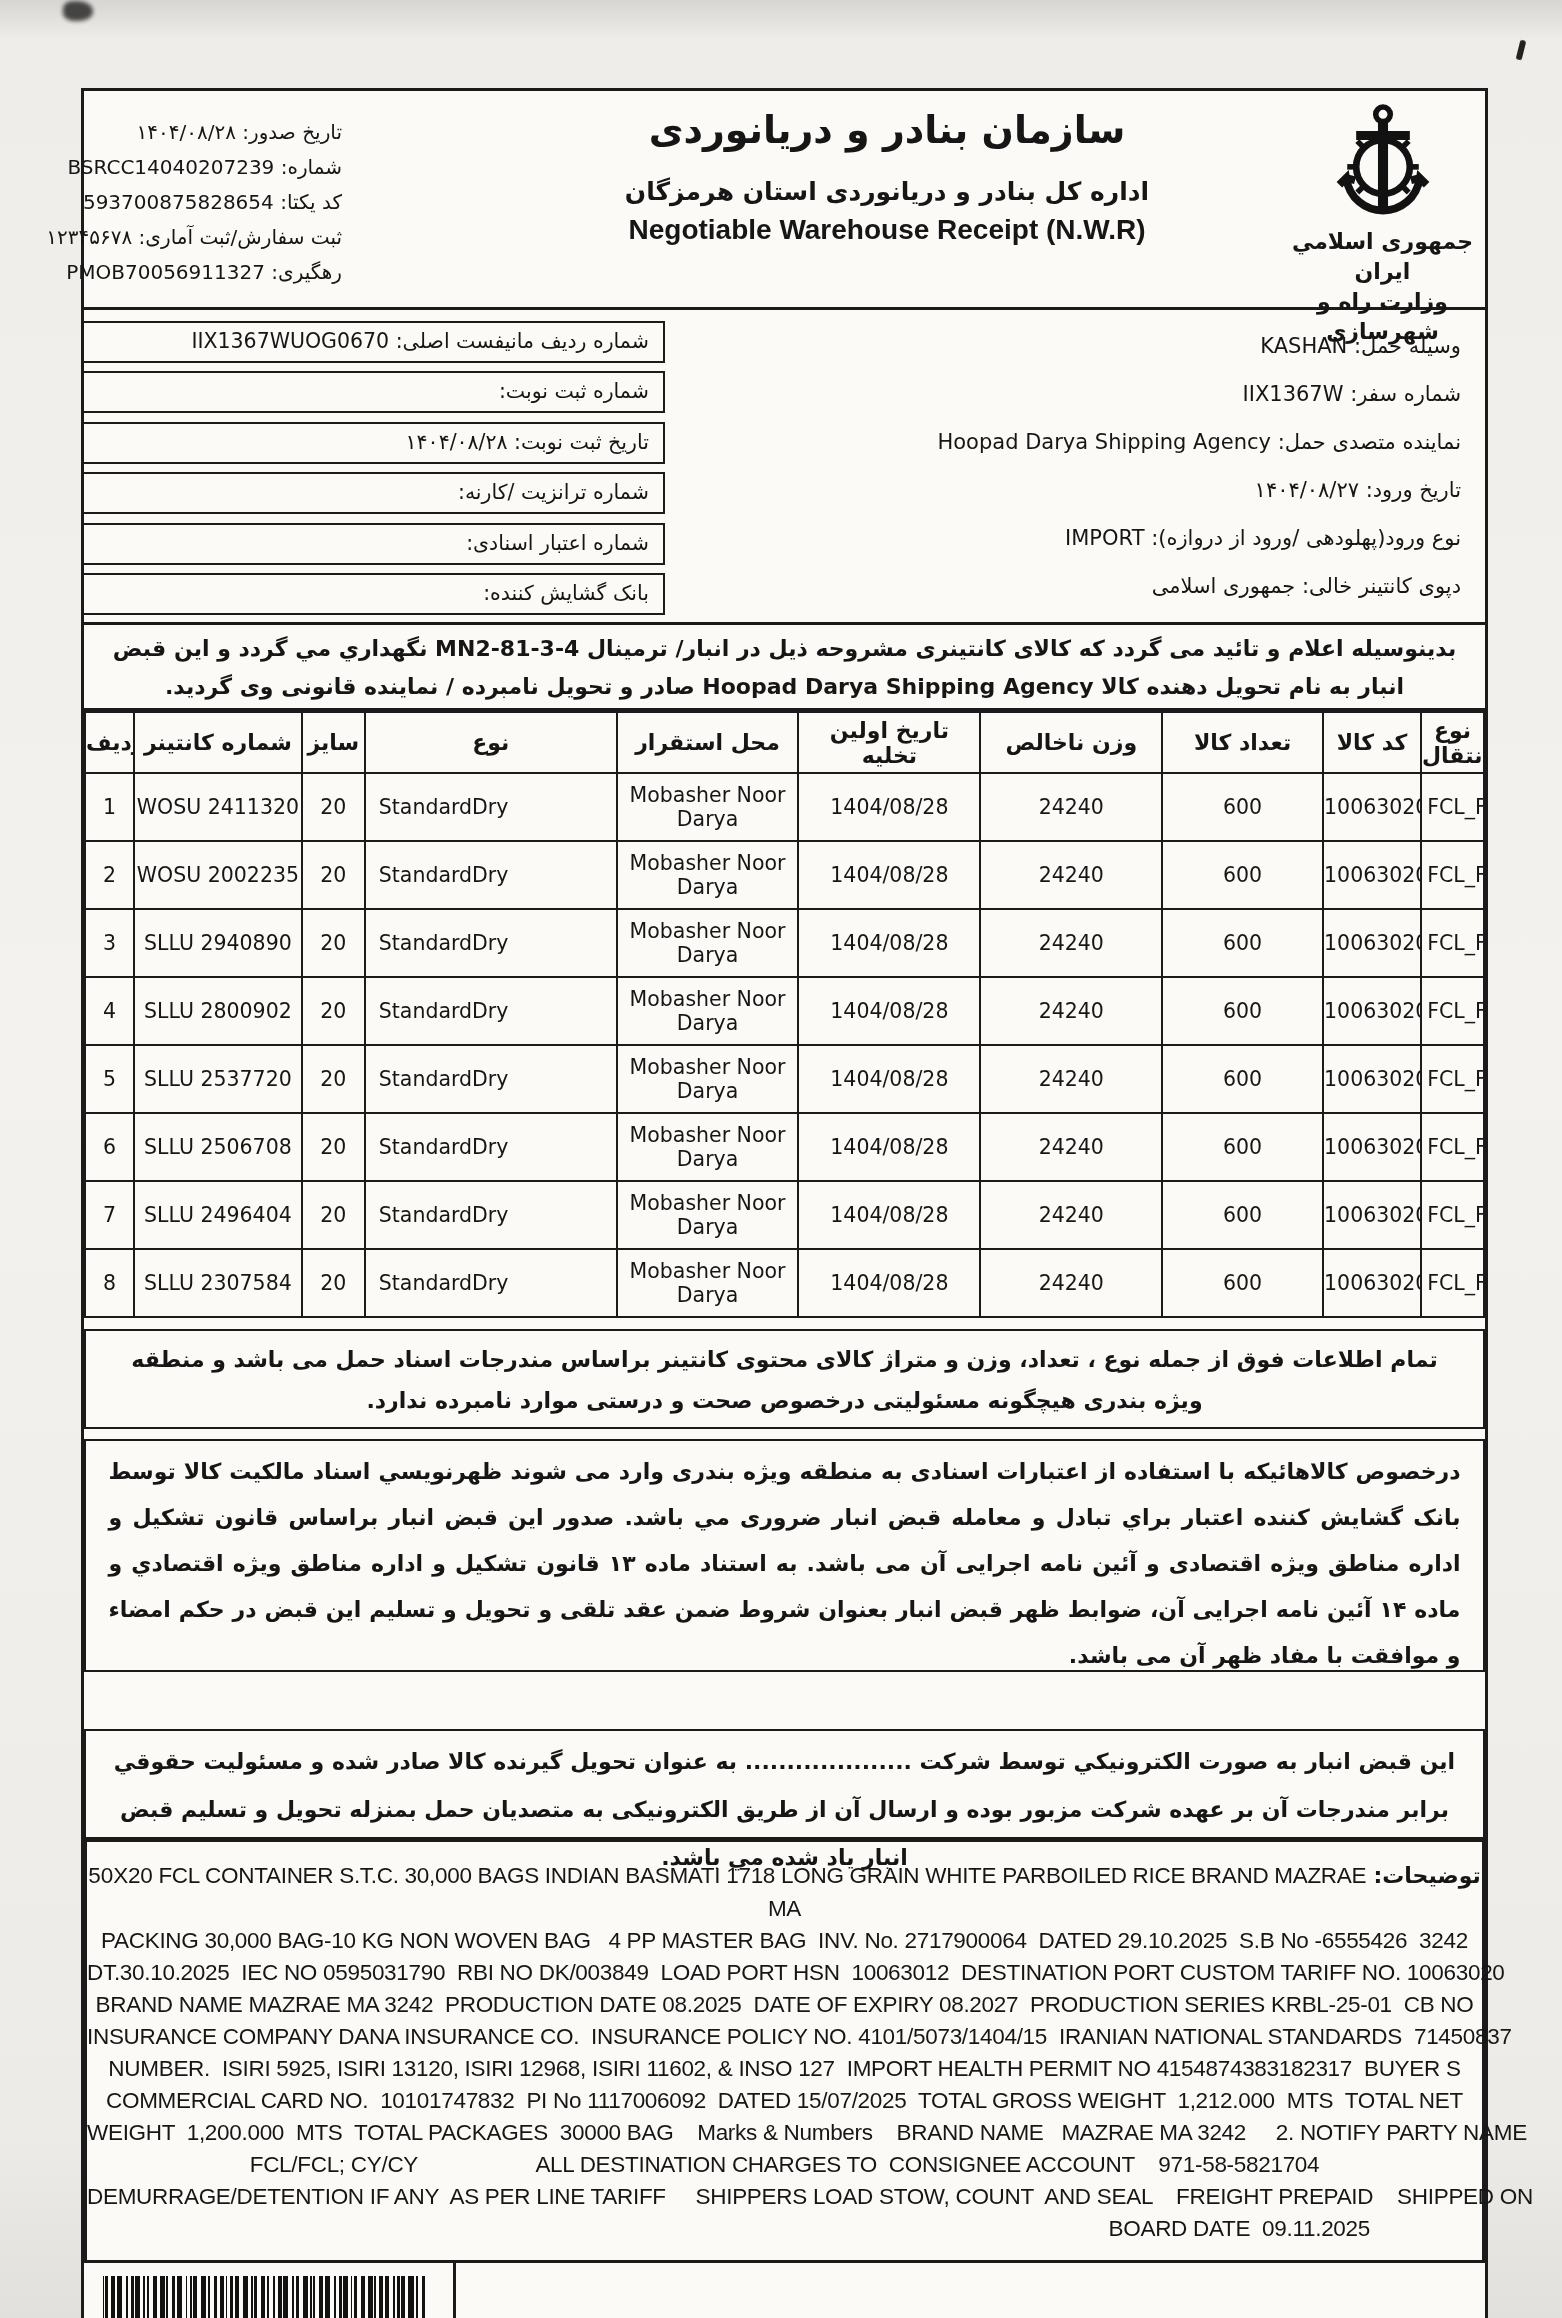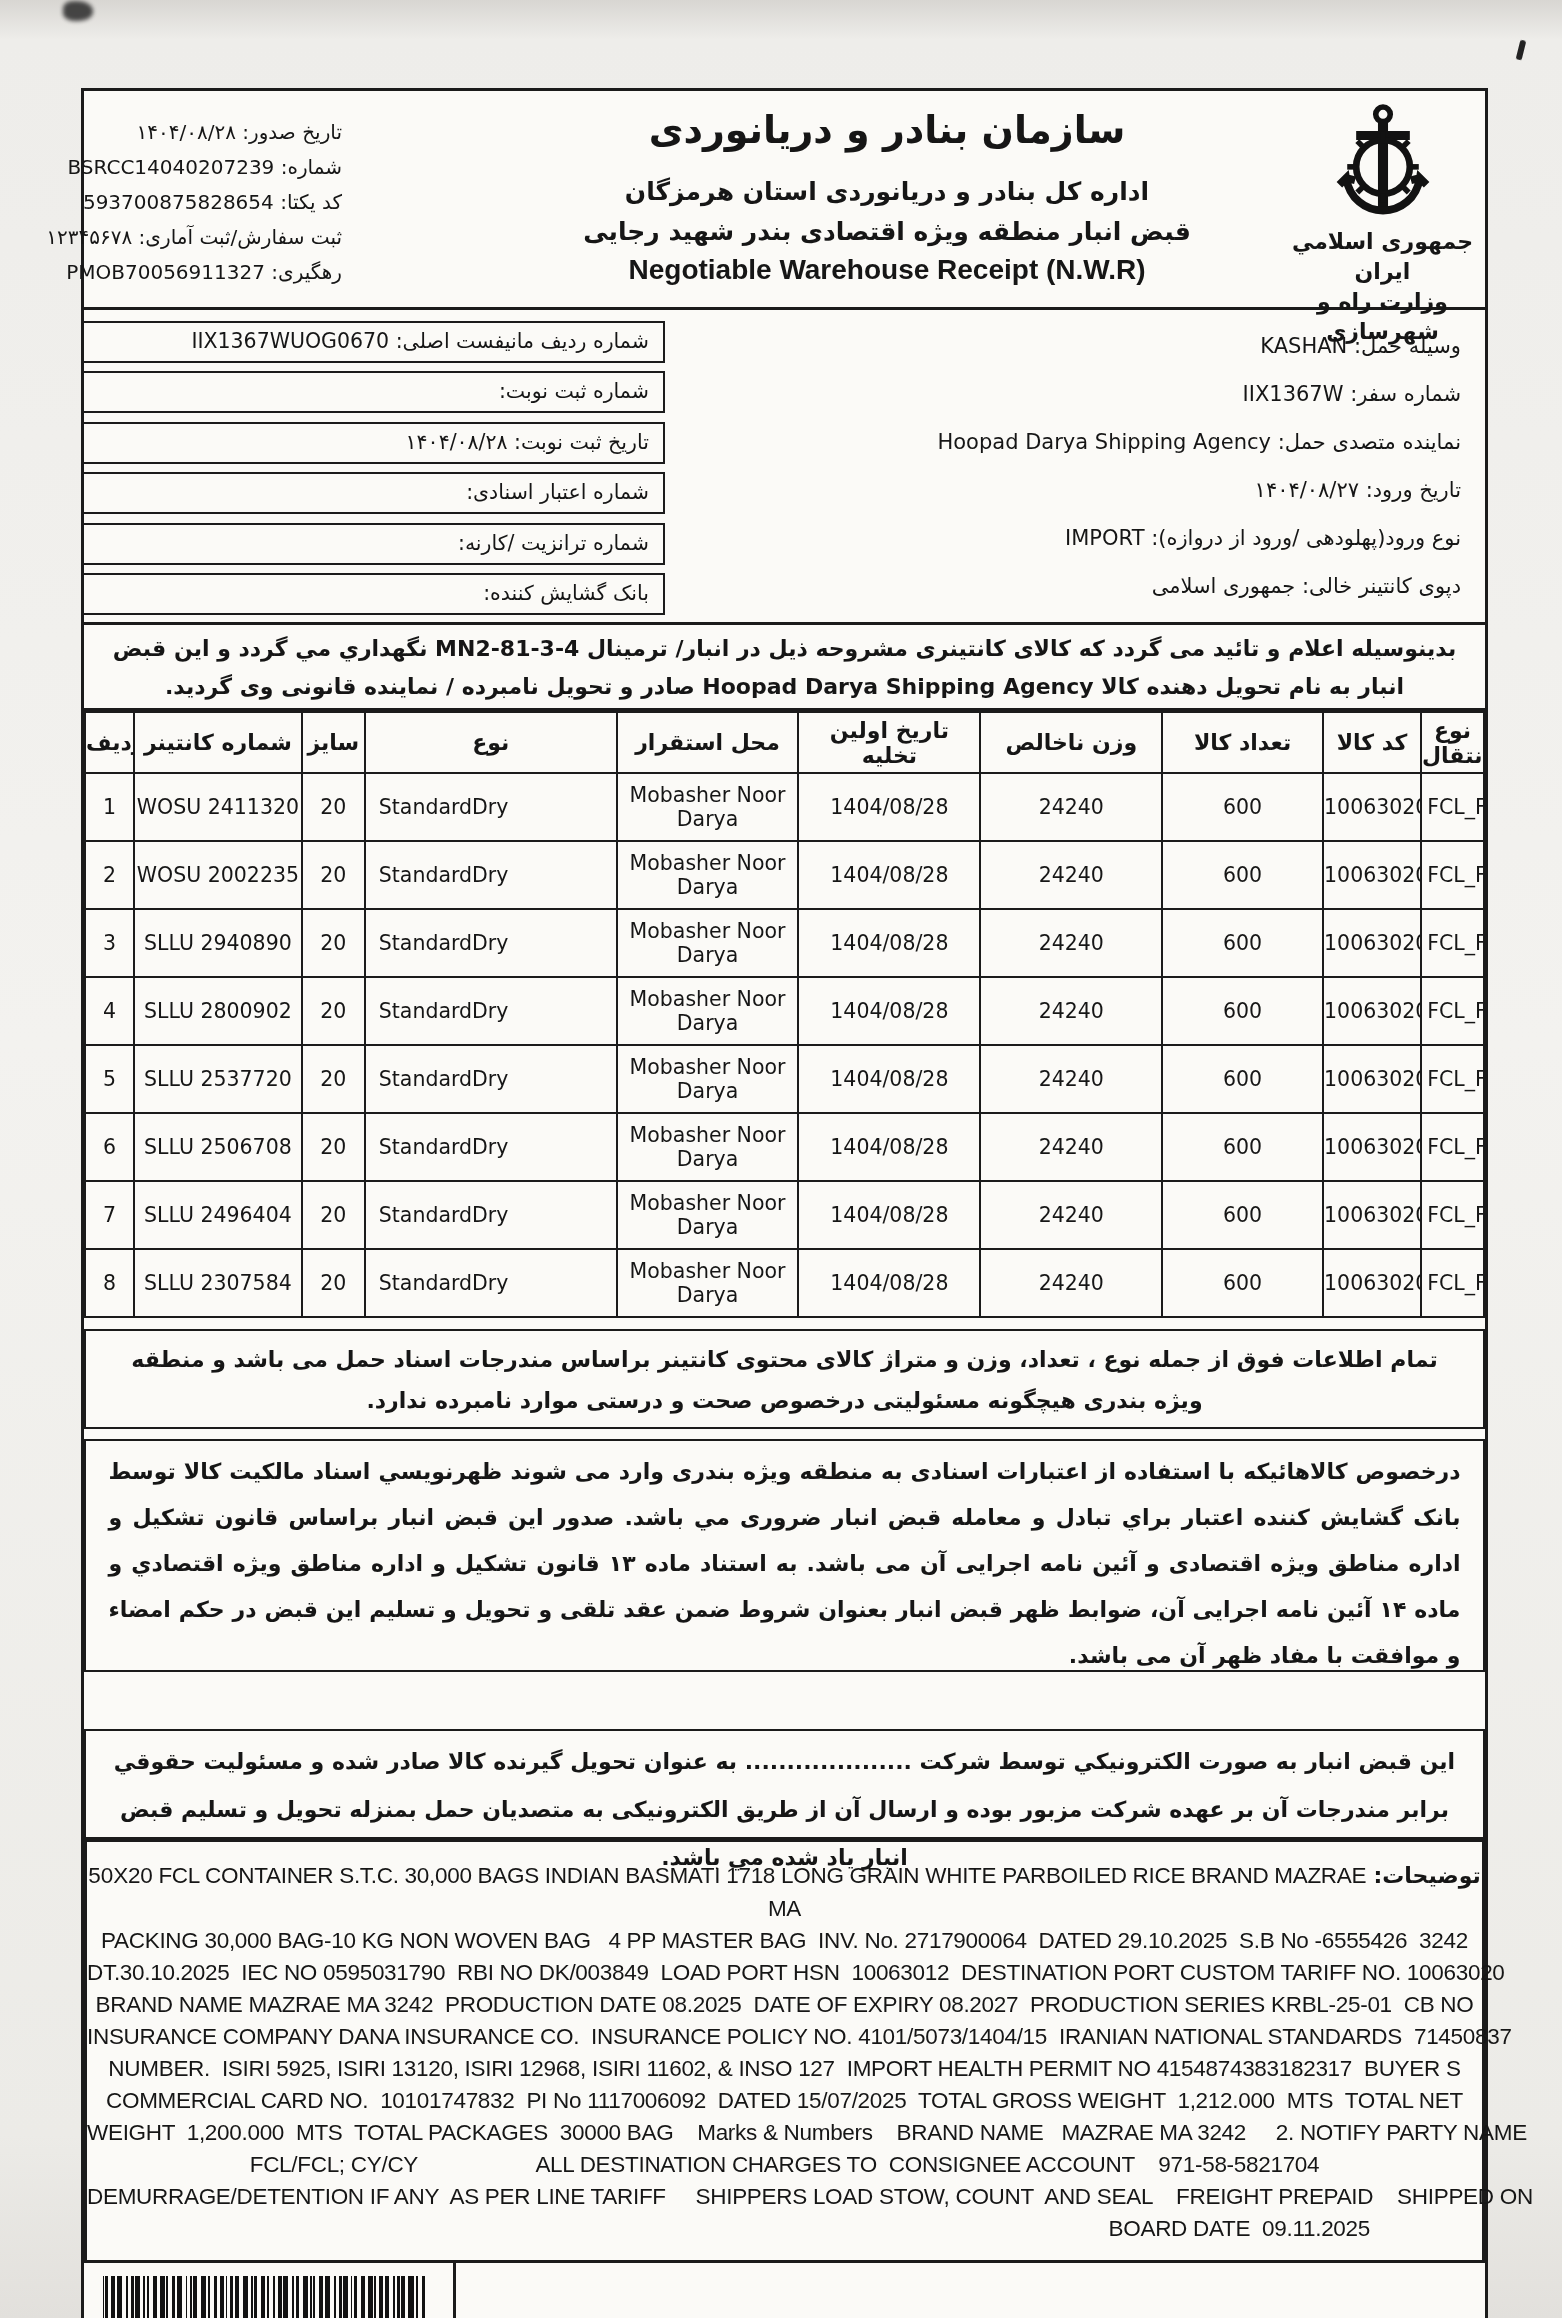--- a/index.html
+++ b/index.html
@@ -107,39 +107,38 @@
             <path d="M50 97 C 34 97, 20 86, 17 68 L 11 74 M17 68 L 25 70" stroke-width="7"></path>
             <path d="M50 97 C 66 97, 80 86, 83 68 L 89 74 M83 68 L 75 70" stroke-width="7"></path>
           </g>
         </svg>
         <div class="cline">جمهوری اسلامي ایران</div>
         <div class="cline">وزارت راه و شهرسازی</div>
       </div>
       <div class="h-center">
         <div class="h-org">سازمان بنادر و دریانوردی</div>
         <div class="h-dept">اداره کل بنادر و دریانوردی استان هرمزگان</div>
-        <div class="h-title">قبض انبار منطقه ویژه اقتصادی بندر شهید رجایی</div>
         <div class="h-title-en">Negotiable Warehouse Receipt (N.W.R)</div>
       </div>
       <div class="h-left">
           <div class="hl-row">تاریخ صدور: ۱۴۰۴/۰۸/۲۸</div>
           <div class="hl-row">شماره: BSRCC14040207239</div>
           <div class="hl-row">کد یکتا: 593700875828654</div>
           <div class="hl-row">ثبت سفارش/ثبت آماری: ۱۲۳۴۵۶۷۸</div>
           <div class="hl-row">رهگیری: PMOB70056911327</div>
         </div>
     </div>
 
     <div class="sec-info">
       <div class="info-left">
           <div class="info-cell">شماره ردیف مانیفست اصلی: IIX1367WUOG0670</div>
           <div class="info-cell">شماره ثبت نوبت: </div>
           <div class="info-cell">تاریخ ثبت نوبت: ۱۴۰۴/۰۸/۲۸</div>
+          <div class="info-cell">شماره ترانزیت /کارنه: </div>
           <div class="info-cell">شماره اعتبار اسنادی: </div>
-          <div class="info-cell">شماره ترانزیت /کارنه: </div>
           <div class="info-cell">بانک گشایش کننده: </div>
         </div>
       <div class="info-right">
           <div class="ir-row">وسیله حمل: KASHAN</div>
           <div class="ir-row">شماره سفر: IIX1367W</div>
           <div class="ir-row">نماینده متصدی حمل: Hoopad Darya Shipping Agency</div>
           <div class="ir-row">تاریخ ورود: ۱۴۰۴/۰۸/۲۷</div>
           <div class="ir-row">نوع ورود(پهلودهی /ورود از دروازه): IMPORT</div>
           <div class="ir-row">دپوی کانتینر خالی: جمهوری اسلامی</div>
         </div>

